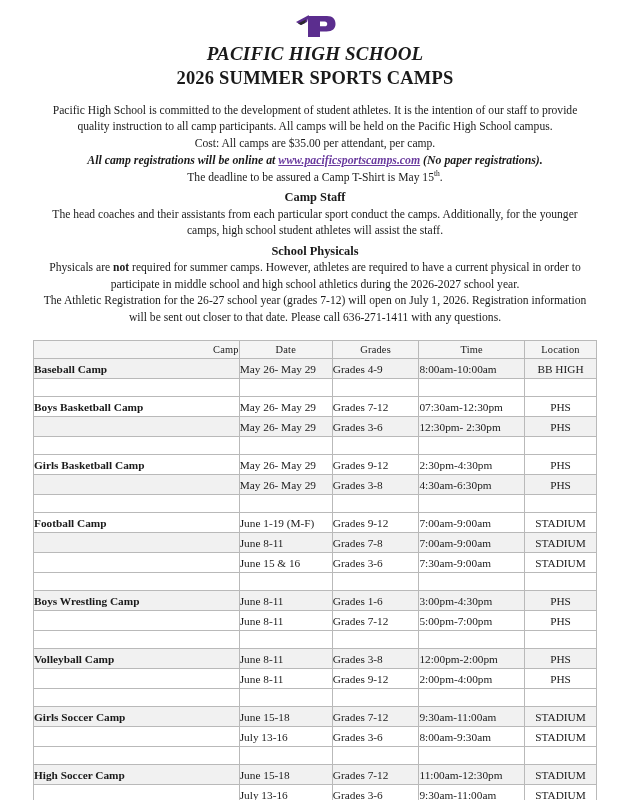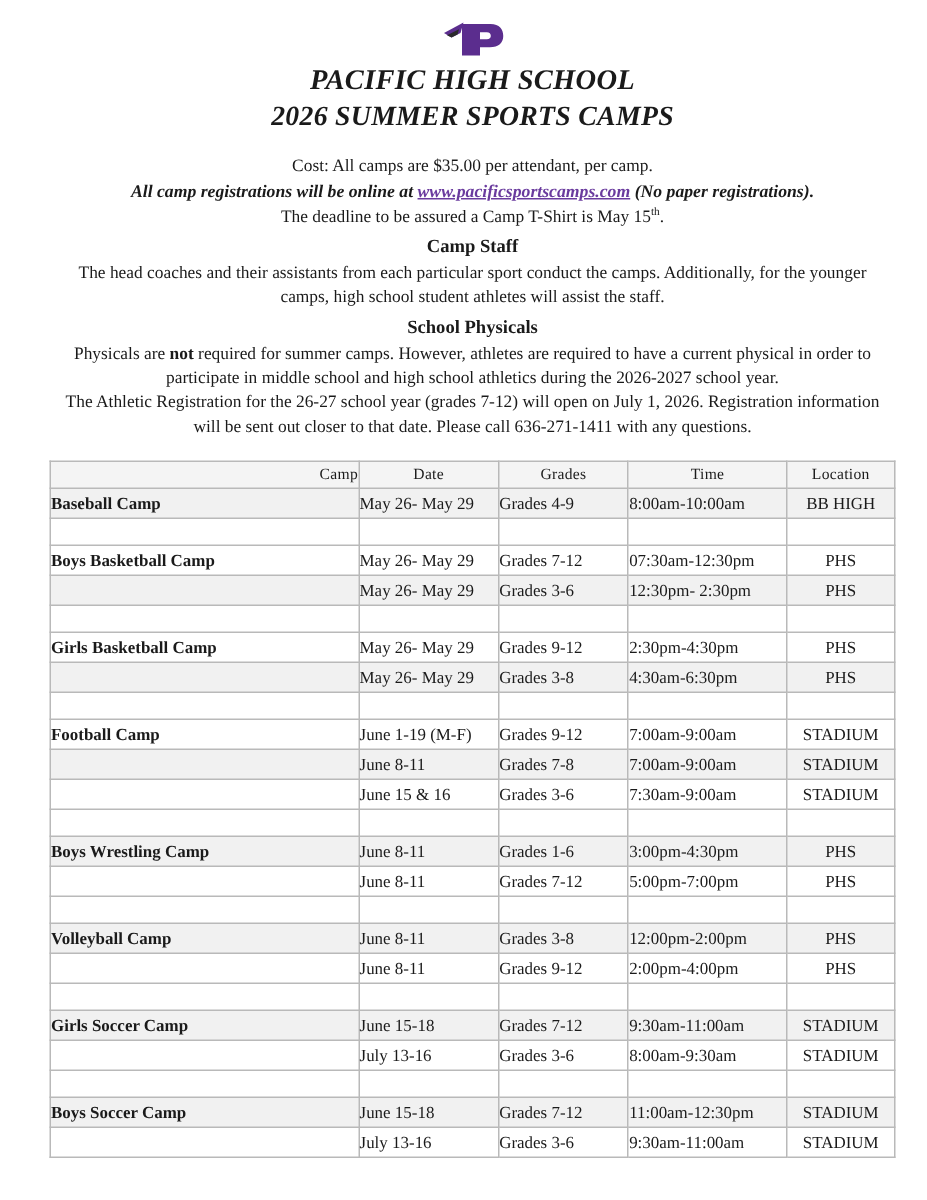--- a/index.html
+++ b/index.html
@@ -40,21 +40,20 @@
     font-style: italic;
     font-size: 19px;
     letter-spacing: 0.2px;
     line-height: 1.25;
     margin: 0;
   }
   .doc-subtitle {
     text-align: center;
     font-family: "Liberation Serif", serif;
     font-weight: bold;
-    font-style: italic;
     font-size: 18.5px;
     letter-spacing: 0.2px;
     line-height: 1.25;
     margin: 1px 0 0 0;
   }
 
   
   .intro {
     margin-top: 13px;
   }
@@ -161,20 +160,21 @@
       <path d="M5 10.5 L13 6.5 L12 10 L8 12 Z" fill="#2b2b2b"></path>
       <path d="M15 3 L34 3 C40 3 42.5 6.5 42.5 11 C42.5 15.5 39.5 18.5 33.5 18.5 L27 18.5 L27 24 L15 24 Z" fill="#5B2D8E"></path>
       <path d="M27 8.5 L31.5 8.5 C33.4 8.5 34.2 9.5 34.2 10.9 C34.2 12.3 33.4 13.2 31.5 13.2 L27 13.2 Z" fill="#ffffff"></path>
     </svg>
   </div>
 
   <div class="doc-title">PACIFIC HIGH SCHOOL</div>
   <div class="doc-subtitle">2026 SUMMER SPORTS CAMPS</div>
 
   <div class="intro">
+    <p class="para">Pacific High School is committed to the development of student athletes.  It is the intention of our staff to provide quality instruction to all camp participants. All camps will be held on the Pacific High School campus.</p>
     <p class="para tight">Cost: All camps are $35.00 per attendant, per camp.</p>
     <p class="emph-line"><span>All camp registrations will be online at </span><a class="link" href="#">www.pacificsportscamps.com</a><span> (No paper registrations).</span></p>
     <p class="para tight"><span>The deadline to be assured a Camp T-Shirt is May 15</span><sup>th</sup><span>.</span></p>
   </div>
 
   <div>
     <div class="section-head">Camp Staff</div>
     <p class="para">The head coaches and their assistants from each particular sport conduct the camps.  Additionally, for the younger camps, high school student athletes will assist the staff.</p>
   </div>
 
@@ -344,21 +344,21 @@
             <td class="loc">STADIUM</td>
           </tr>
           <tr class="spacer">
             <td class="camp"></td>
             <td class="date"></td>
             <td class="grades"></td>
             <td class="time"></td>
             <td class="loc"></td>
           </tr>
           <tr class="data">
-            <td class="camp">Boys Soccer Camp</td>
+            <td class="camp">High Soccer Camp</td>
             <td class="date">June 15-18</td>
             <td class="grades">Grades 7-12</td>
             <td class="time">11:00am-12:30pm</td>
             <td class="loc">STADIUM</td>
           </tr>
           <tr class="data alt">
             <td class="camp"></td>
             <td class="date">July 13-16</td>
             <td class="grades">Grades 3-6</td>
             <td class="time">9:30am-11:00am</td>

